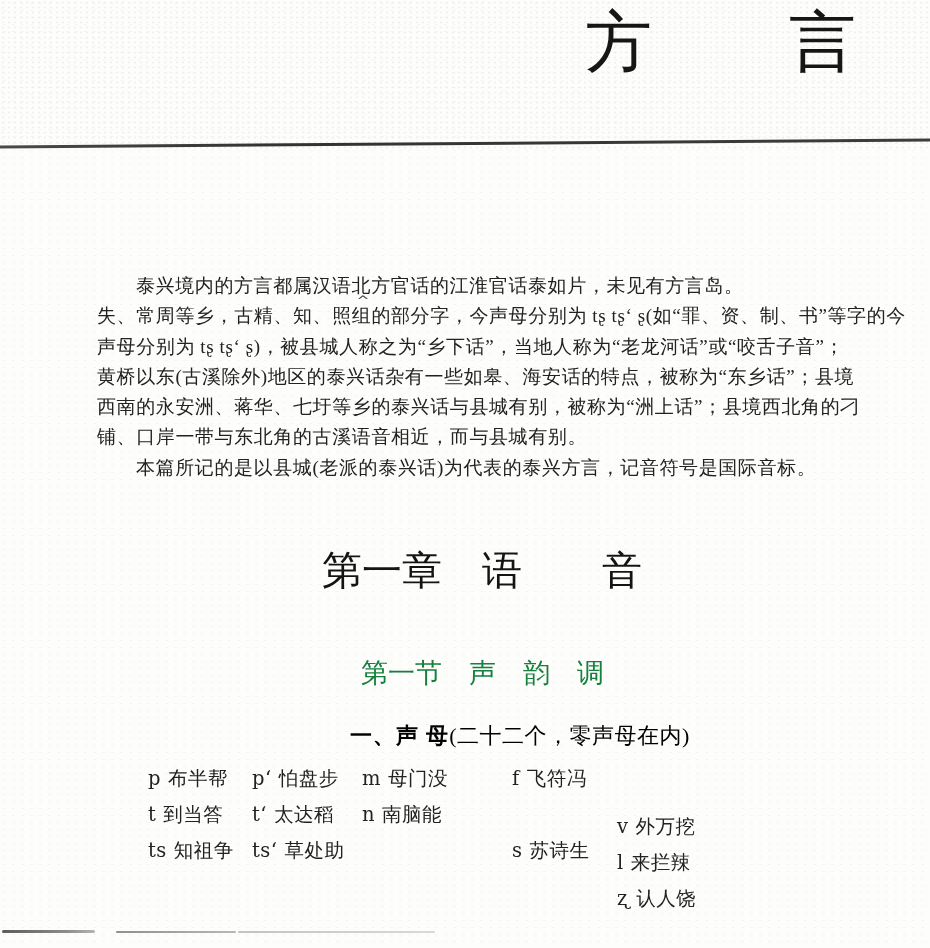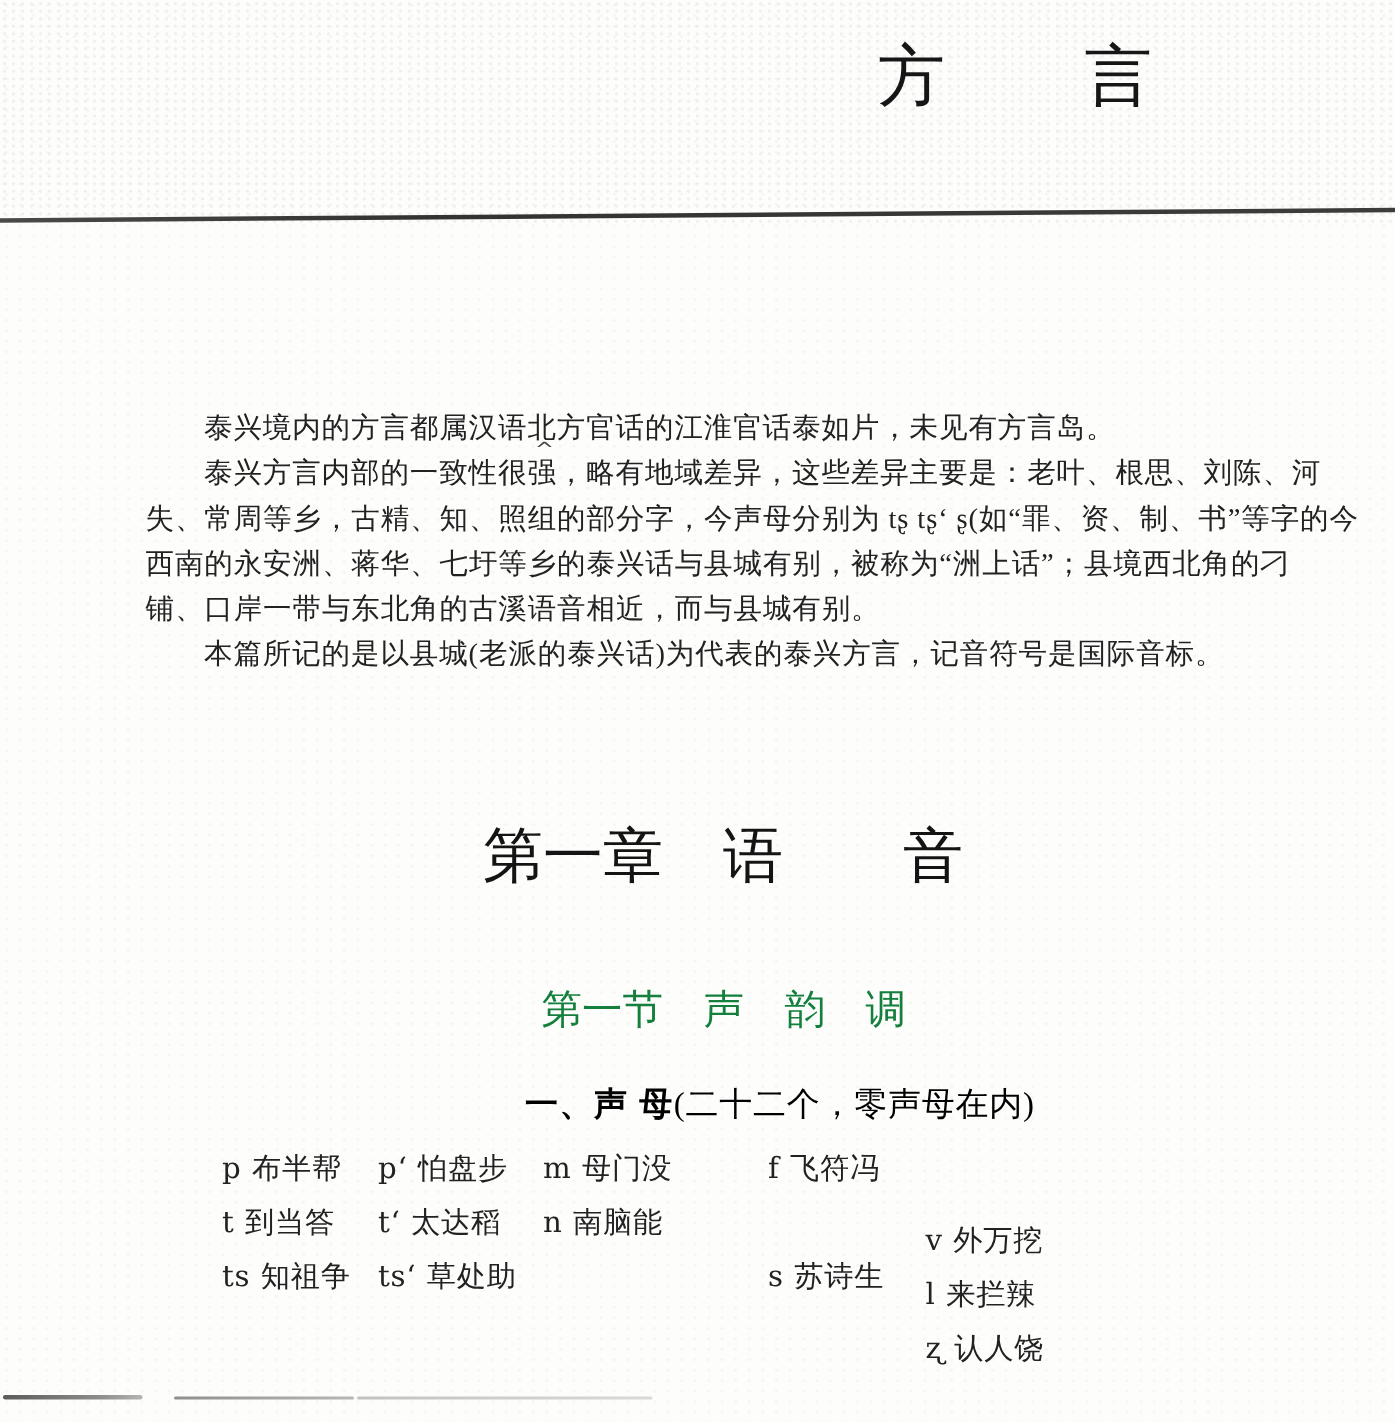--- a/index.html
+++ b/index.html
@@ -19,22 +19,22 @@
     background-size:9px 7px;
     pointer-events:none;
   }
   .noise-top{
     position:absolute;left:0;top:0;width:100%;height:150px;
     background-image:radial-gradient(rgba(100,100,100,0.09) 1px, transparent 1.4px);
     background-size:6px 5px;
     pointer-events:none;
   }
   .page-title{
-    position:absolute;left:585px;top:26px;
-    font-size:45px;line-height:1.15;
+    position:absolute;left:585px;top:4px;
+    font-size:67px;line-height:1.15;
     font-weight:500;
     white-space:pre;
     color:#161616;
     letter-spacing:1px;
   }
   .header-rule{
     position:absolute;left:-4px;top:142px;width:940px;height:2.6px;
     background:linear-gradient(to right,#4a4a48,#333331 30%,#3d3d3b);
     transform:rotate(-0.43deg);
   }
@@ -94,22 +94,23 @@
 
 <div class="page">
   <div class="noise"></div>
   <div class="noise-top"></div>
 
   <div class="page-title">方　　言</div>
   <div class="header-rule"></div>
 
   <div class="body-block">
     <div class="body-line indent">泰兴境内的方言都属汉语北方官话的江淮官话泰如片，未见有方言岛。</div>
-    <div class="body-line indent">泰兴方言内部的一致性很强，略有地域差异，这些差异主要是：老叶、根思、刘陈、河</div>
     <div class="body-line">失、常周等乡，古精、知、照组的部分字，今声母分别为 tʂ tʂ‘ ʂ(如“罪、资、制、书”等字的今</div>
+    <div class="body-line">声母分别为 tʂ tʂ‘ ʂ)，被县城人称之为“乡下话”，当地人称为“老龙河话”或“咬舌子音”；</div>
+    <div class="body-line">黄桥以东(古溪除外)地区的泰兴话杂有一些如皋、海安话的特点，被称为“东乡话”；县境</div>
     <div class="body-line">西南的永安洲、蒋华、七圩等乡的泰兴话与县城有别，被称为“洲上话”；县境西北角的刁</div>
     <div class="body-line">铺、口岸一带与东北角的古溪语音相近，而与县城有别。</div>
     <div class="body-line indent">本篇所记的是以县城(老派的泰兴话)为代表的泰兴方言，记音符号是国际音标。</div>
   </div>
 
   <div class="caret-mark">^</div>
 
   <div class="chapter-heading">第一章　语　　音</div>
   <div class="section-heading">第一节　声　韵　调</div>
 

